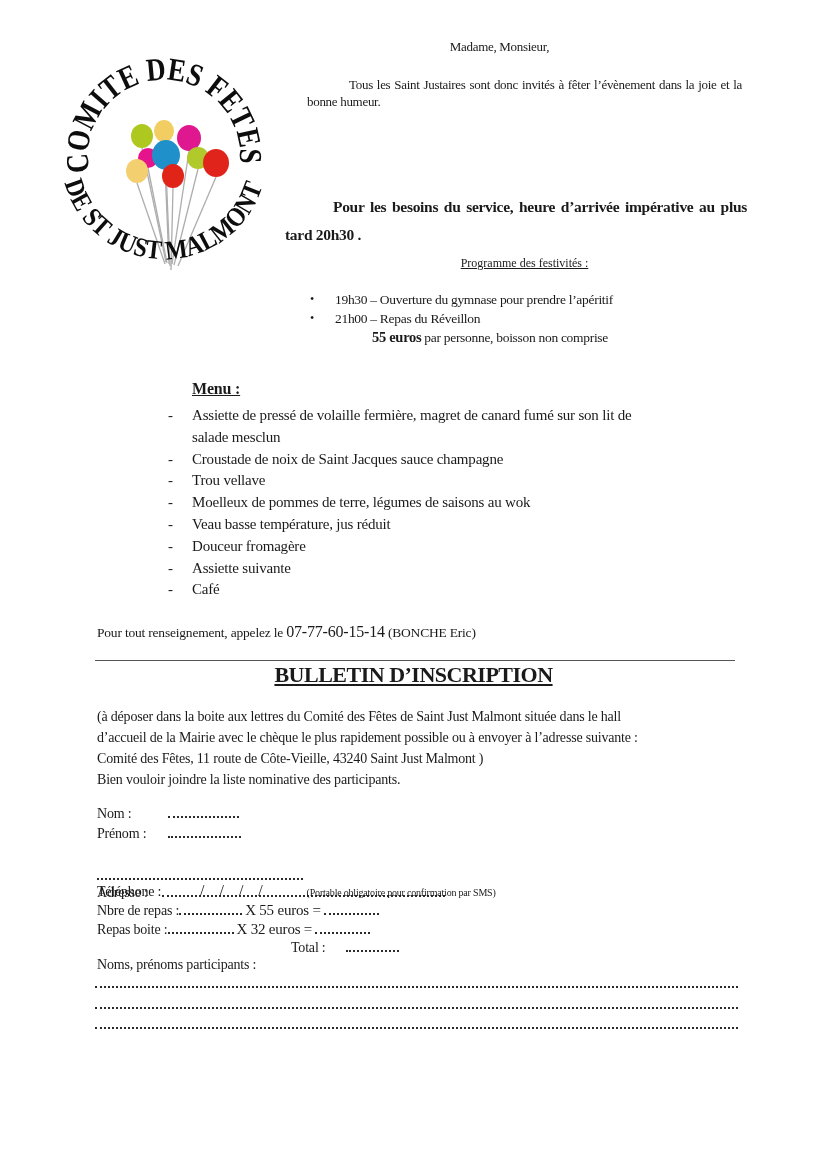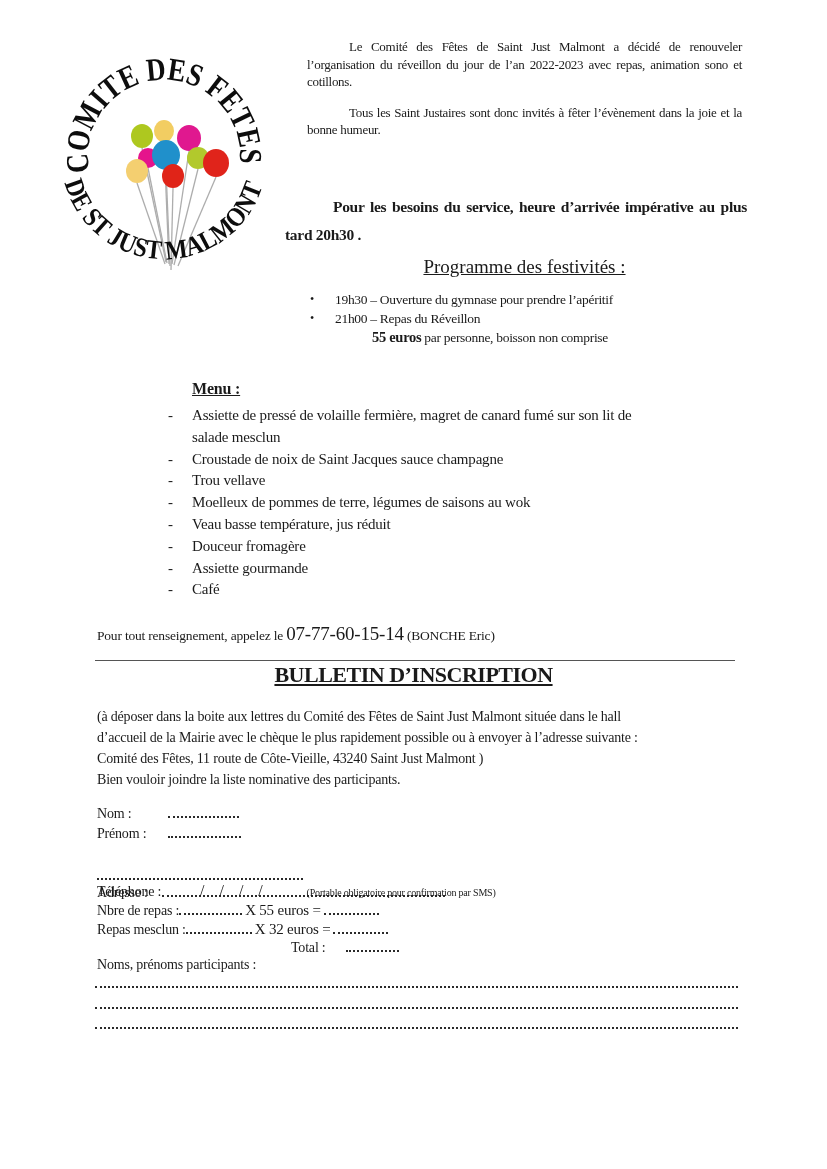--- a/index.html
+++ b/index.html
@@ -7,36 +7,36 @@
     width:827px;height:1169px;background:#ffffff;position:relative;
     font-family:"Liberation Serif","DejaVu Serif",serif;color:#1a1a1a;
     overflow:hidden;
   }
   .abs{position:absolute;}
   
   .col-right{left:307px;top:38px;width:435px;font-size:13px;letter-spacing:-0.3px;line-height:17.5px;}
   .salutation{text-align:center;padding-right:50px;margin:0 0 20px 0;}
   .para{margin:0 0 13px 0;text-align:justify;text-indent:42px;}
   .notice{left:285px;top:193px;width:462px;font-weight:bold;font-size:15.5px;letter-spacing:-0.3px;line-height:28px;text-align:justify;text-indent:48px;}
-  .program-title{left:307px;top:256px;width:435px;text-align:center;text-decoration:underline;font-size:19px;}
+  .program-title{left:307px;top:256px;width:435px;text-align:center;text-decoration:underline;font-size:12px;}
   .program-list{left:310px;top:290px;width:440px;font-size:13.5px;letter-spacing:-0.3px;line-height:19px;}
   .prog-row{display:flex;}
   .prog-bullet{width:25px;font-size:12px;}
   .price-lines{left:372px;top:329px;font-size:13.5px;letter-spacing:-0.3px;line-height:17.5px;}
   .price-amount{font-weight:bold;font-size:14.5px;margin-top:39px;}
   
   .menu{left:168px;top:380px;width:485px;font-size:15px;letter-spacing:-0.2px;}
   .menu-title{font-weight:bold;text-decoration:underline;font-size:16px;margin-left:24px;margin-bottom:7px;}
   .menu-items{line-height:21.8px;}
   .menu-row{display:flex;}
   .menu-dash{width:24px;flex:none;}
   .menu-text{flex:1;}
   
   .contact{left:97px;top:623px;font-size:13.5px;letter-spacing:-0.2px;}
-  .contact-phone{font-size:19px;}
+  .contact-phone{font-size:16px;}
   .separator{left:95px;top:660px;width:640px;border-top:1px solid #555;}
   .bulletin-title{left:0;top:662px;width:827px;text-align:center;font-size:22px;font-weight:bold;letter-spacing:-0.5px;text-decoration:underline;}
   .note{left:97px;top:706px;width:648px;font-size:14px;letter-spacing:-0.2px;line-height:21px;}
   
   .frow{font-size:14px;letter-spacing:-0.2px;white-space:nowrap;}
   .flabel{display:inline-block;}
   .dots{display:inline-block;border-bottom:2px dotted #2a2a2a;height:11px;vertical-align:baseline;}
   .mult{font-size:15px;margin:12px 3px;}
   .slashes{white-space:pre;font-size:16px;margin-left:22px;}
   .tel-note{margin-left:44px;font-size:10px;}
@@ -76,21 +76,21 @@
     <text font-family="Liberation Serif, DejaVu Serif, serif" font-weight="bold" font-size="32" fill="#0d0d0d">
       <textPath href="#arcTop" textLength="262" lengthAdjust="spacingAndGlyphs">COMITE DES FETES</textPath>
     </text>
     <text font-family="Liberation Serif, DejaVu Serif, serif" font-weight="bold" font-size="27" fill="#0d0d0d">
       <textPath href="#arcBottom" textLength="266" lengthAdjust="spacingAndGlyphs">DE ST JUST MALMONT</textPath>
     </text>
   </svg>
 </div>
 
 <div class="abs col-right">
-  <p class="para">Le Comité des Fêtes de Saint Just Malmont a décidé de renouveler l’organisation du réveillon du jour de l’an 2022-2023 avec repas, animation sono et cotillons.</p>
+  <div class="salutation">Madame, Monsieur,</div>
   <p class="para">Tous les Saint Justaires sont donc invités à fêter l’évènement dans la joie et la bonne humeur.</p>
 </div>
 
 <div class="abs notice">Pour les besoins du service, heure d’arrivée impérative au plus tard 20h30 .</div>
 
 <div class="abs program-title">Programme des festivités :</div>
 
 <div class="abs program-list">
   <div class="prog-row">
     <span class="prog-bullet">•</span>
@@ -130,21 +130,21 @@
     <div class="menu-row">
       <span class="menu-dash">-</span>
       <span class="menu-text">Veau basse température, jus réduit</span>
     </div>
     <div class="menu-row">
       <span class="menu-dash">-</span>
       <span class="menu-text">Douceur fromagère</span>
     </div>
     <div class="menu-row">
       <span class="menu-dash">-</span>
-      <span class="menu-text">Assiette gourmande</span>
+      <span class="menu-text">Assiette suivante</span>
     </div>
     <div class="menu-row">
       <span class="menu-dash">-</span>
       <span class="menu-text">Café</span>
     </div>
   </div>
 </div>
 
 <div class="abs contact">
   <span>Pour tout renseignement, appelez le </span><span class="contact-phone">07-77-60-15-14</span><span> (BONCHE Eric)</span>
@@ -173,21 +173,21 @@
 <div class="abs frow" style="left:97px;top:867px;">
   <span class="dots" style="width:206px"></span>
 </div>
 <div class="abs frow" style="left:97px;top:882px;">
   <span class="flabel" style="width:81px">Téléphone :</span><span class="slashes">/    /    /    /</span><span class="tel-note">(Portable obligatoire pour confirmation par SMS)</span>
 </div>
 <div class="abs frow" style="left:97px;top:902px;">
   <span class="flabel">Nbre de repas :</span><span class="dots" style="width:63px"></span><span class="mult">X 55 euros =</span><span class="dots" style="width:55px"></span>
 </div>
 <div class="abs frow" style="left:97px;top:921px;">
-  <span class="flabel">Repas mesclun :</span><span class="dots" style="width:66px"></span><span class="mult">X 32 euros =</span><span class="dots" style="width:55px"></span>
+  <span class="flabel">Repas boite :</span><span class="dots" style="width:66px"></span><span class="mult">X 32 euros =</span><span class="dots" style="width:55px"></span>
 </div>
 <div class="abs frow" style="left:291px;top:939px;">
   <span class="flabel">Total :</span><span class="dots" style="width:53px;margin-left:20px"></span>
 </div>
 <div class="abs frow" style="left:97px;top:957px;">
   <span>Noms, prénoms participants :</span>
 </div>
 <div class="dotline" style="top:986px;"></div>
 <div class="dotline" style="top:1007px;"></div>
 <div class="dotline" style="top:1027px;"></div>

